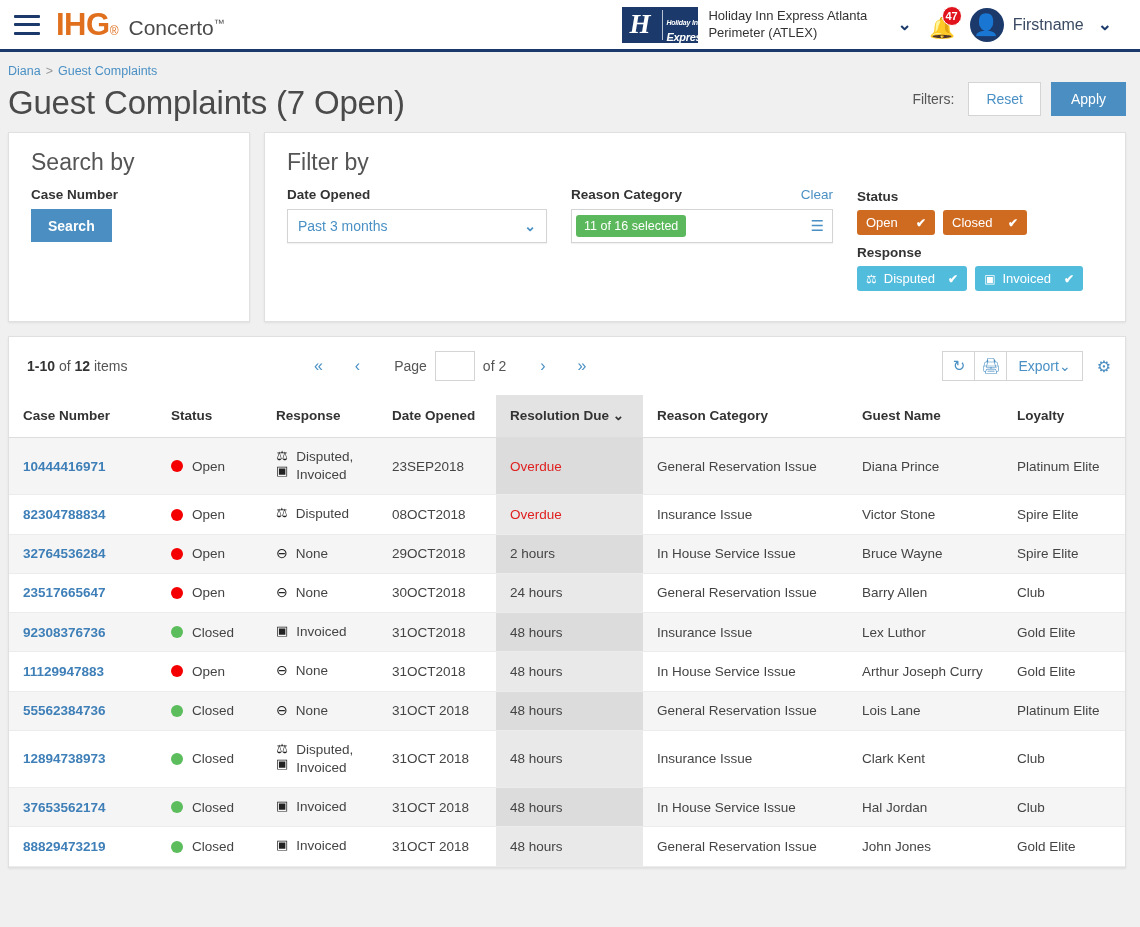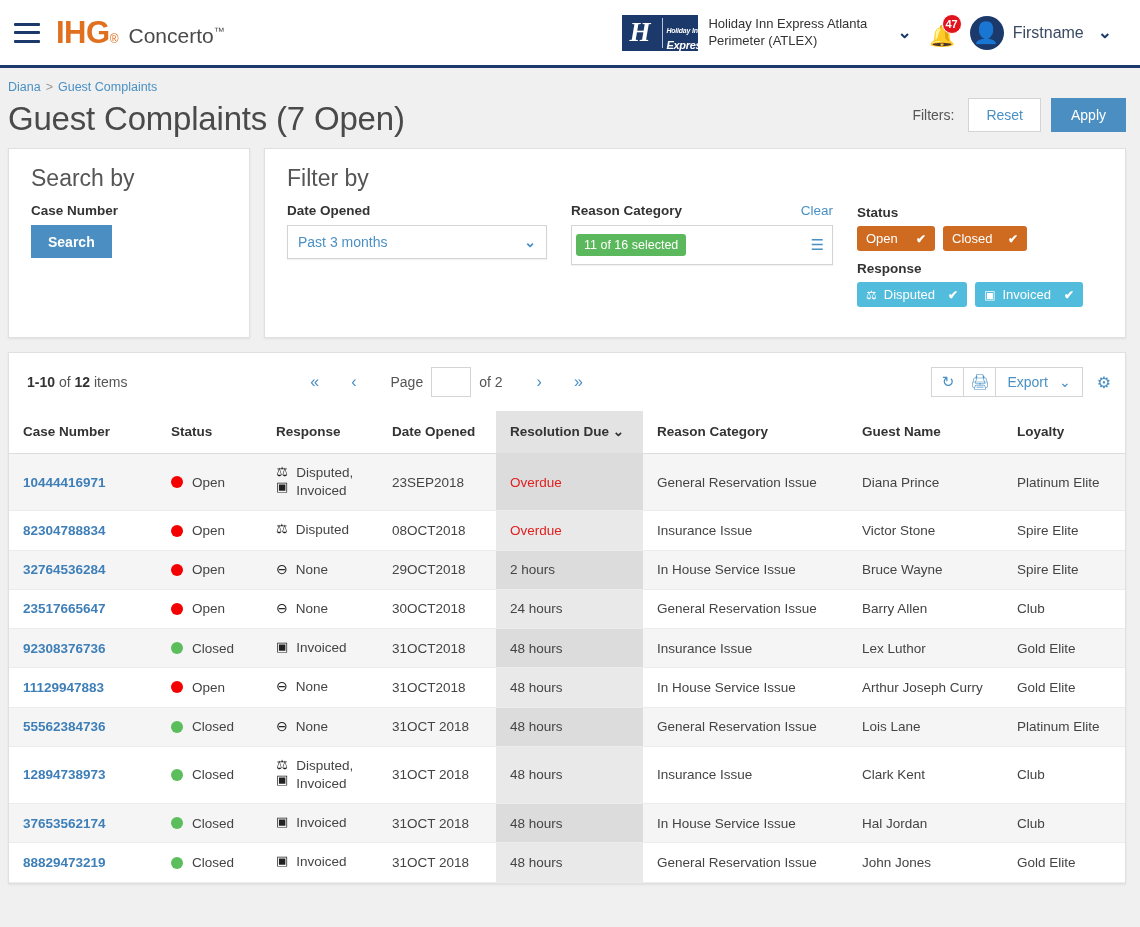--- a/index.html
+++ b/index.html
@@ -8,21 +8,21 @@
     margin: 0; padding: 0;
     width: 1140px; height: 927px;
     background: #f0f0f0;
     font-family: "Liberation Sans", sans-serif;
     color: #333;
     overflow: hidden;
   }
 
   
   .topbar {
-    height: 68px;
+    height: 52px;
     background: #ffffff;
     display: flex;
     align-items: center;
     padding: 0 14px 0 14px;
     border-bottom: 3px solid #1b3a6b;
     position: relative;
   }
   .hamburger {
     width: 26px; height: 20px;
     display: flex; flex-direction: column; justify-content: space-between;
@@ -161,21 +161,21 @@
     display: flex; align-items: center; padding: 0 10px; cursor: pointer;
     box-shadow: 0 1px 1px rgba(0,0,0,.05);
   }
   .select-val { font-size: 14px; color: #4a90c4; flex: 1; }
   .select-chev { color: #4a90c4; font-size: 14px; font-weight: bold; }
 
   .reason-head { display: flex; align-items: baseline; margin-bottom: 7px;}
   .clear-link { margin-left: auto; font-size: 13.5px; color: #4a90c4; cursor: pointer; font-weight: normal;}
 
   .ms-box {
-    height: 40px; border: 1px solid #d4d4d4; background: #fff;
+    height: 34px; border: 1px solid #d4d4d4; background: #fff;
     display: flex; align-items: center; padding: 0 9px 0 4px; cursor: pointer;
     box-shadow: 0 1px 1px rgba(0,0,0,.05);
   }
   .ms-tag {
     background: #5cb85c; color: #fff; font-size: 12.5px;
     padding: 4px 8px; border-radius: 3px;
   }
   .ms-icon { margin-left: auto; color: #4a90c4; font-size: 15px; letter-spacing: -1px;}
 
   .chip-label { font-size: 13.5px; font-weight: bold; color: #333; margin-bottom: 6px;}
@@ -213,21 +213,21 @@
     width: 40px; height: 30px; border: 1px solid #d4d4d4; background:#fff;
     font-family: "Liberation Sans", sans-serif; font-size: 14px; text-align:center;
   }
   .pg-of { font-size: 14px; color: #555; margin: 0 18px 0 8px;}
   .tbar-right { display: flex; align-items: center; margin-left: auto;}
   .tb-btn {
     height: 30px; min-width: 33px; border: 1px solid #d4d4d4; background: #fff;
     color: #4a90c4; display: flex; align-items: center; justify-content: center;
     font-size: 15px; cursor: pointer; margin-left: -1px;
   }
-  .tb-export { padding: 0 11px; gap: 11px; font-size: 14px; }
+  .tb-export { padding: 0 11px; font-size: 14px; }
   .tb-gear {
     border: none; background: transparent; color: #4a8ec2; font-size: 16px;
     margin-left: 14px; cursor: pointer;
   }
 
   table { width: 100%; border-collapse: collapse; }
   thead th {
     text-align: left; font-size: 13.5px; font-weight: bold; color: #333;
     padding: 12px 10px 14px 14px; border-bottom: 1px solid #ddd;
     white-space: nowrap;

